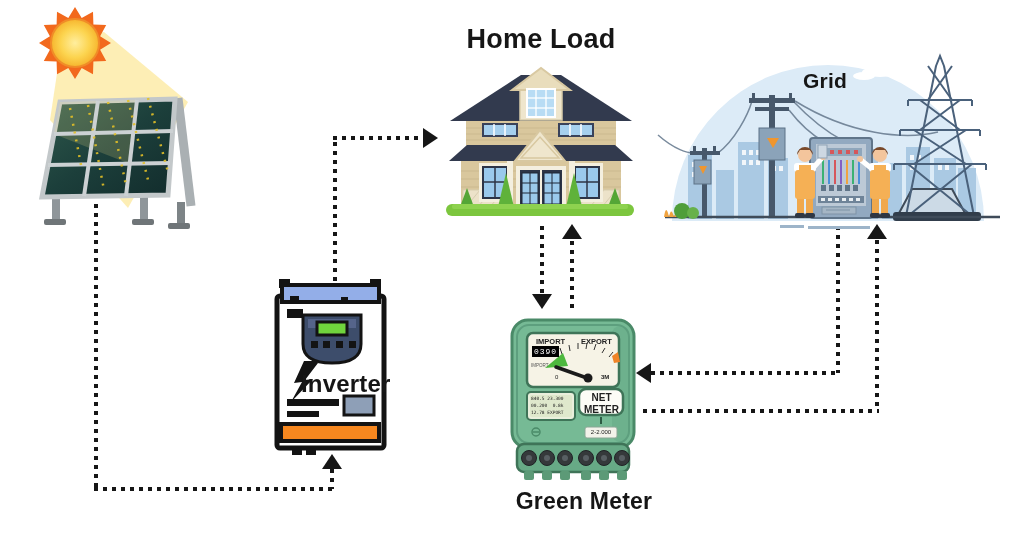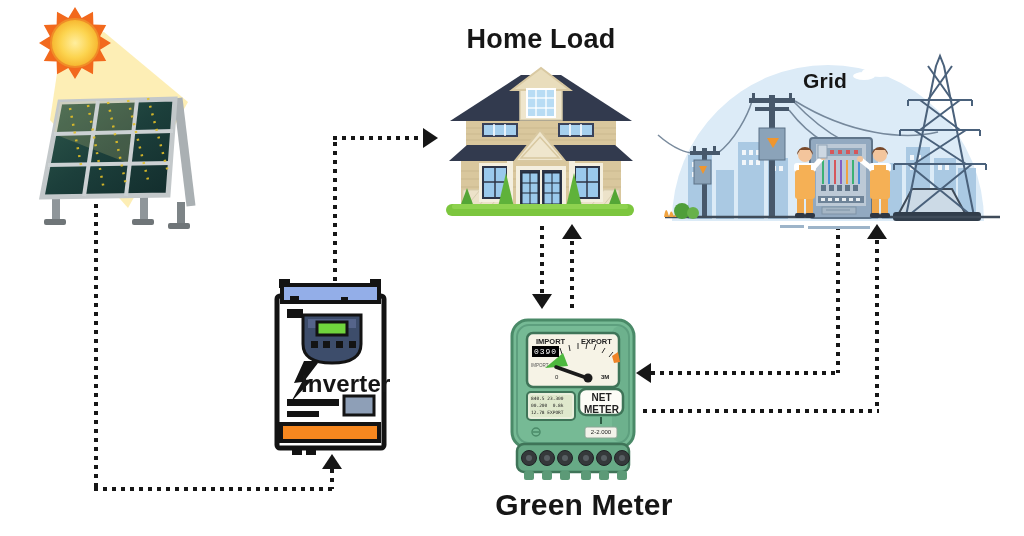--- a/index.html
+++ b/index.html
@@ -404,15 +404,15 @@
   <div class="micro" style="left:581px;top:337px;font-size:7.5px;font-weight:700;">EXPORT</div>
   <div class="lcd" style="left:532px;top:346px;width:27px;height:11px;font-size:8px;line-height:11px;">0390</div>
   <div class="micro" style="left:531px;top:363px;font-size:4.5px;color:#555;">IMPORT</div>
   <div class="micro" style="left:555px;top:374px;font-size:6px;">0</div>
   <div class="micro" style="left:601px;top:374px;font-size:6px;font-weight:700;">3M</div>
   <div class="micro" style="left:531px;top:396px;font-size:4.5px;font-family:'DejaVu Sans Mono',monospace;">840.5 23.300</div>
   <div class="micro" style="left:531px;top:403px;font-size:4.5px;font-family:'DejaVu Sans Mono',monospace;">00.200  0.8k</div>
   <div class="micro" style="left:531px;top:410px;font-size:4.5px;font-family:'DejaVu Sans Mono',monospace;">12.78 EXPORT</div>
   <div class="micro" style="left:580px;top:392px;width:43px;font-size:10px;font-weight:700;text-align:center;line-height:1.2;white-space:normal;">NET METER</div>
   <div class="micro" style="left:585px;top:429px;width:32px;font-size:6px;text-align:center;">2-2.000</div>
-  <div class="title" style="left:494px;top:488px;width:180px;font-size:30px;">Green Meter</div>
+  <div class="title" style="left:494px;top:488px;width:180px;font-size:23px;">Green Meter</div>
 
 </div>
 
 </body></html>

